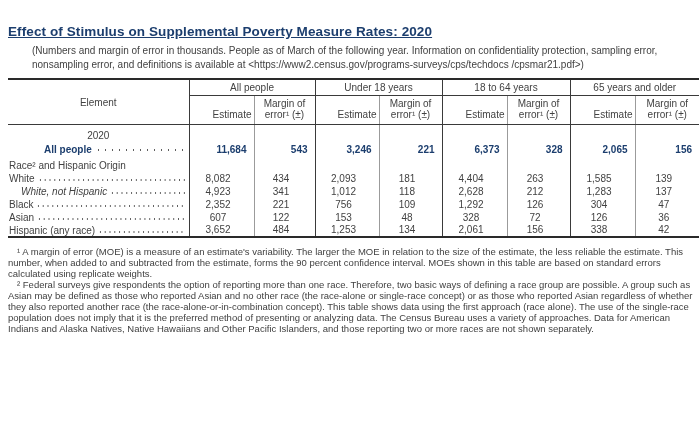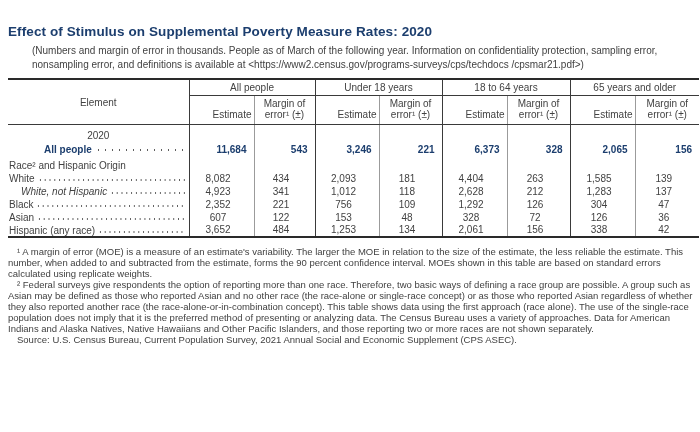--- a/index.html
+++ b/index.html
@@ -2,21 +2,21 @@
 <html><head>
 <meta charset="utf-8">
 <style>
   * { margin:0; padding:0; box-sizing:border-box; }
   html, body { width:700px; height:432px; background:#ffffff; overflow:hidden; }
   body { font-family:"Liberation Sans","DejaVu Sans",sans-serif; color:#3e3e3e;
          -webkit-font-smoothing:antialiased; }
   .page { padding:20px 8px 0 8px; width:700px; }
 
   .table-label { font-size:10px; color:#424242; letter-spacing:0.2px; }
-  .doc-title { font-size:13.5px; font-weight:bold; color:#1c3e6e; margin-top:4px; letter-spacing:0.1px; }
+  .doc-title { font-size:13.5px; font-weight:bold; color:#1c3e6e; margin-top:4px; letter-spacing:0.1px;text-decoration:underline; }
   .intro { font-size:10px; line-height:13.6px; color:#424242; margin-top:5px; width:678px;margin-left:24px; }
 
   table.spm { border-collapse:collapse; table-layout:fixed; width:691px; margin-top:7px;
               border-top:2px solid #2a2a2a; border-bottom:2.5px solid #2a2a2a; }
   table.spm th, table.spm td { font-size:10px; color:#424242; font-weight:normal; }
 
   
   .bl-thick { border-left:1.5px solid #3a3a3a; }
   .bl-thin  { border-left:1px solid #9b9b9b; }
 
@@ -217,16 +217,15 @@
       <td class="num bl-thin">156</td>
       <td class="num bl-thick">338</td>
       <td class="num bl-thin">42</td>
     </tr>
   </tbody>
     </table>
 
   <div class="footnotes">
     <p>¹ A margin of error (MOE) is a measure of an estimate's variability. The larger the MOE in relation to the size of the estimate, the less reliable the estimate. This number, when added to and subtracted from the estimate, forms the 90 percent confidence interval. MOEs shown in this table are based on standard errors calculated using replicate weights.</p>
     <p>² Federal surveys give respondents the option of reporting more than one race. Therefore, two basic ways of defining a race group are possible. A group such as Asian may be defined as those who reported Asian and no other race (the race-alone or single-race concept) or as those who reported Asian regardless of whether they also reported another race (the race-alone-or-in-combination concept). This table shows data using the first approach (race alone). The use of the single-race population does not imply that it is the preferred method of presenting or analyzing data. The Census Bureau uses a variety of approaches. Data for American Indians and Alaska Natives, Native Hawaiians and Other Pacific Islanders, and those reporting two or more races are not shown separately.</p>
-    <p>Source: U.S. Census Bureau, Current Population Survey, 2021 Annual Social and Economic Supplement (CPS ASEC).</p>
   </div>
 
 </div>
 
 </body></html>

